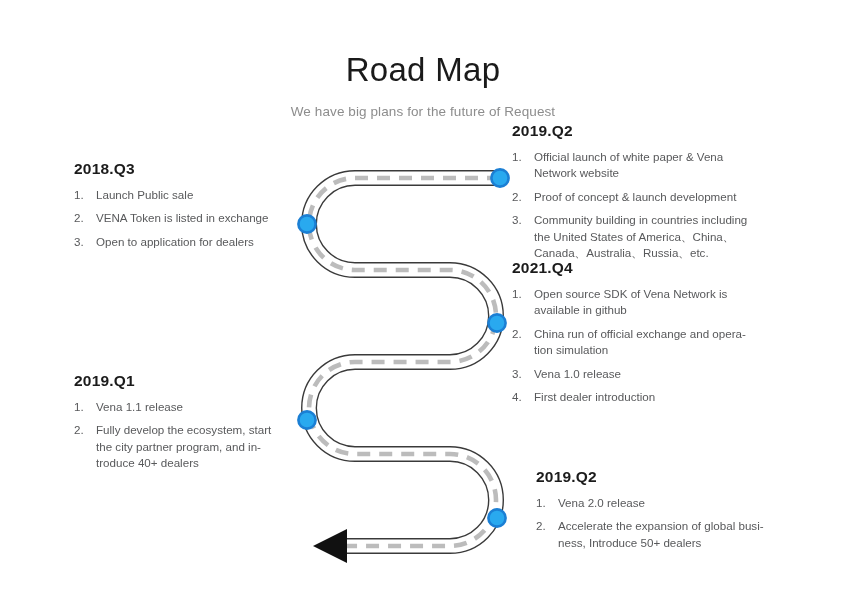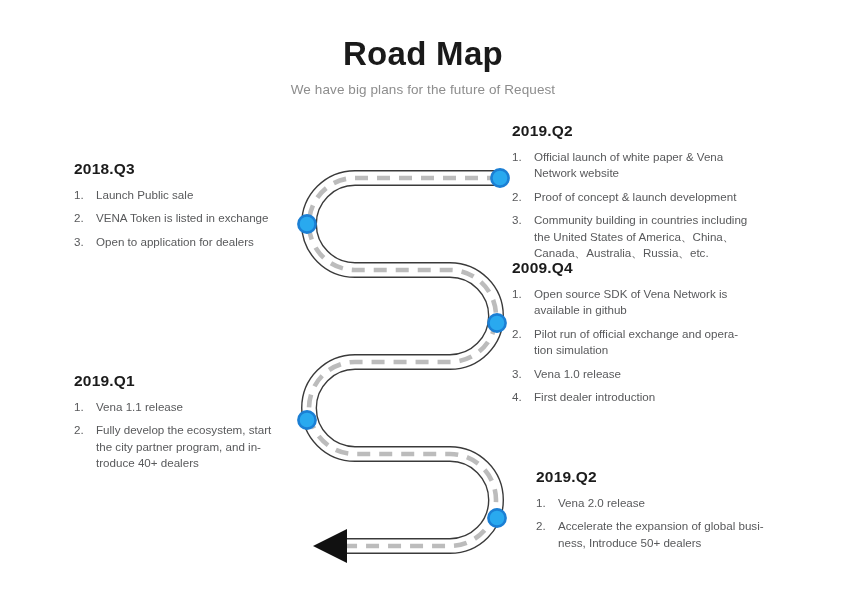--- a/index.html
+++ b/index.html
@@ -20,25 +20,25 @@
   
   .header {
     position: absolute;
     left: 0;
     top: 36px;
     width: 846px;
     text-align: center;
   }
   .title {
     font-size: 33px;
-    font-weight: bold;
+    font-weight: normal;
     color: #1a1a1a;
     letter-spacing: 0.3px;
     line-height: 1.1;
-    margin: 0;
+    margin: 16px;
   }
   .subtitle {
     margin-top: 10px;
     font-size: 13.5px;
     color: #8d8d8d;
     font-weight: normal;
     letter-spacing: 0.1px;
   }
 
   
@@ -171,30 +171,30 @@
       <li class="ms-item">
         <span class="ms-num">3.</span>
         <span class="ms-text">Community building in countries including
 the United States of America、China、
 Canada、Australia、Russia、etc.</span>
       </li>
     </ul>
   </div>
 
   <div class="milestone ms-q4-2018">
-    <div class="ms-heading">2009.Q4</div>
+    <div class="ms-heading">2021.Q4</div>
     <ul class="ms-list">
       <li class="ms-item">
         <span class="ms-num">1.</span>
         <span class="ms-text">Open source SDK of Vena Network is
 available in github</span>
       </li>
       <li class="ms-item">
         <span class="ms-num">2.</span>
-        <span class="ms-text">Pilot run of official exchange and opera-
+        <span class="ms-text">China run of official exchange and opera-
 tion simulation</span>
       </li>
       <li class="ms-item">
         <span class="ms-num">3.</span>
         <span class="ms-text">Vena 1.0 release</span>
       </li>
       <li class="ms-item">
         <span class="ms-num">4.</span>
         <span class="ms-text">First dealer introduction</span>
       </li>

